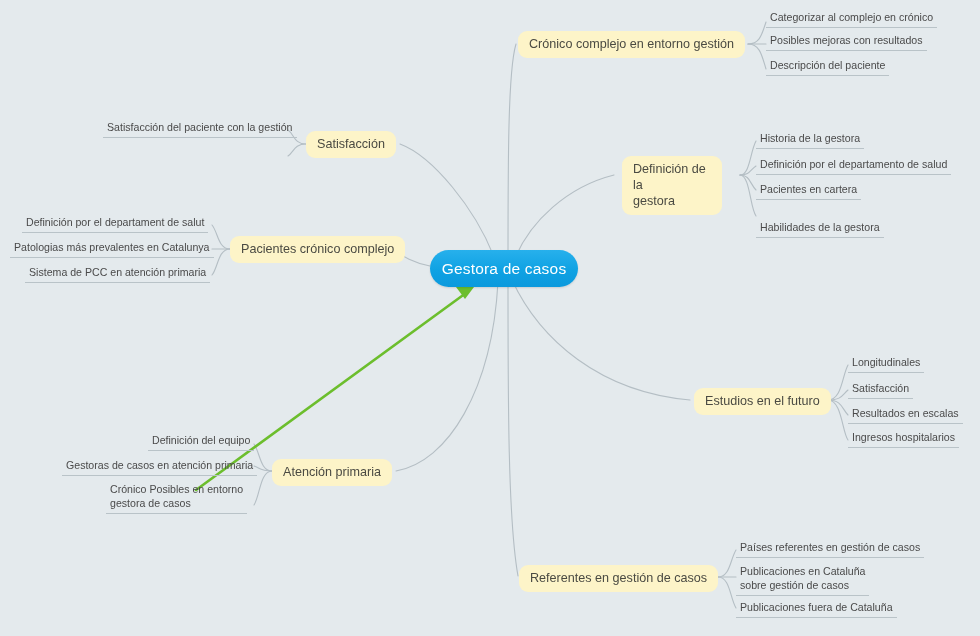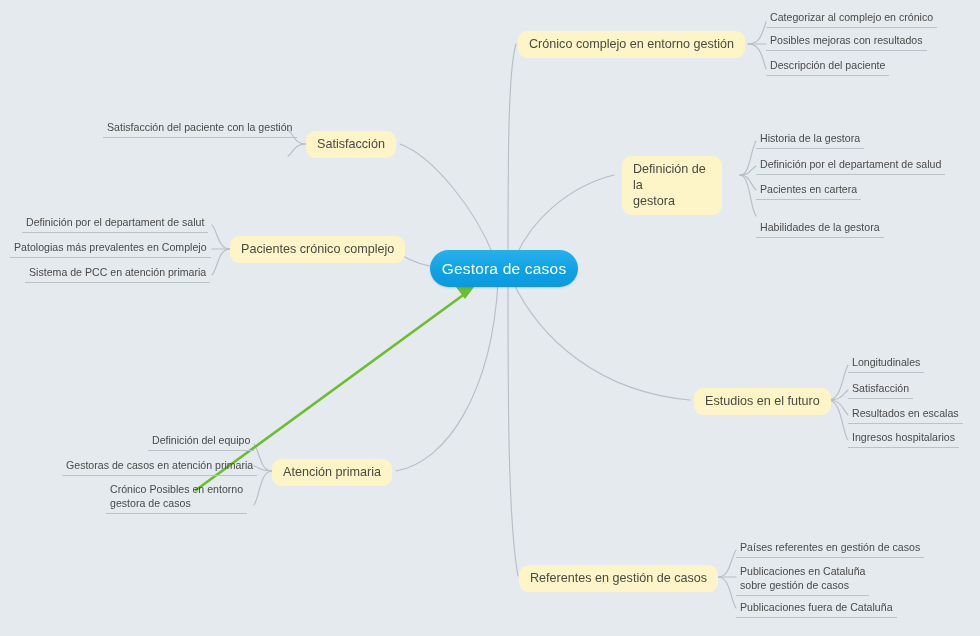--- a/index.html
+++ b/index.html
@@ -104,42 +104,42 @@
   <div class="node root">Gestora de casos</div>
 
   <div class="node branch" style="left:518px;top:31px;">Crónico complejo en entorno gestión</div>
   <div class="node leaf" style="left:766px;top:10px;">Categorizar al complejo en crónico</div>
   <div class="node leaf" style="left:766px;top:33px;">Posibles mejoras con resultados</div>
   <div class="node leaf" style="left:766px;top:58px;">Descripción del paciente</div>
 
   <div class="node branch" style="left:622px;top:156px;width:100px;">Definición de la
 gestora</div>
   <div class="node leaf" style="left:756px;top:131px;">Historia de la gestora</div>
-  <div class="node leaf" style="left:756px;top:157px;">Definición por el departament de salud</div>
+  <div class="node leaf" style="left:756px;top:157px;">Definición por el departamento de salud</div>
   <div class="node leaf" style="left:756px;top:182px;">Pacientes en cartera</div>
   <div class="node leaf" style="left:756px;top:220px;">Habilidades de la gestora</div>
 
   <div class="node branch" style="left:694px;top:388px;">Estudios en el futuro</div>
   <div class="node leaf" style="left:848px;top:355px;">Longitudinales</div>
   <div class="node leaf" style="left:848px;top:381px;">Satisfacción</div>
   <div class="node leaf" style="left:848px;top:406px;">Resultados en escalas</div>
   <div class="node leaf" style="left:848px;top:430px;">Ingresos hospitalarios</div>
 
   <div class="node branch" style="left:519px;top:565px;">Referentes en gestión de casos</div>
   <div class="node leaf" style="left:736px;top:540px;text-align:center;">Países referentes en gestión de casos</div>
   <div class="node leaf two" style="left:736px;top:565px;">Publicaciones en Cataluña
 sobre gestión de casos</div>
   <div class="node leaf" style="left:736px;top:600px;">Publicaciones fuera de Cataluña</div>
 
   <div class="node branch" style="left:306px;top:131px;">Satisfacción</div>
   <div class="node leaf" style="left:103px;top:120px;">Satisfacción del paciente con la gestión</div>
 
   <div class="node branch" style="left:230px;top:236px;">Pacientes crónico complejo</div>
   <div class="node leaf" style="left:22px;top:215px;">Definición por el departament de salut</div>
-  <div class="node leaf" style="left:10px;top:240px;">Patologias más prevalentes en Complejo</div>
+  <div class="node leaf" style="left:10px;top:240px;">Patologias más prevalentes en Catalunya</div>
   <div class="node leaf" style="left:25px;top:265px;">Sistema de PCC en atención primaria</div>
 
   <div class="node branch" style="left:272px;top:459px;">Atención primaria</div>
   <div class="node leaf" style="left:148px;top:433px;">Definición del equipo</div>
   <div class="node leaf" style="left:62px;top:458px;">Gestoras de casos en atención primaria</div>
   <div class="node leaf two" style="left:106px;top:483px;">Crónico Posibles en entorno
 gestora de casos</div>
 
 </div>
 

